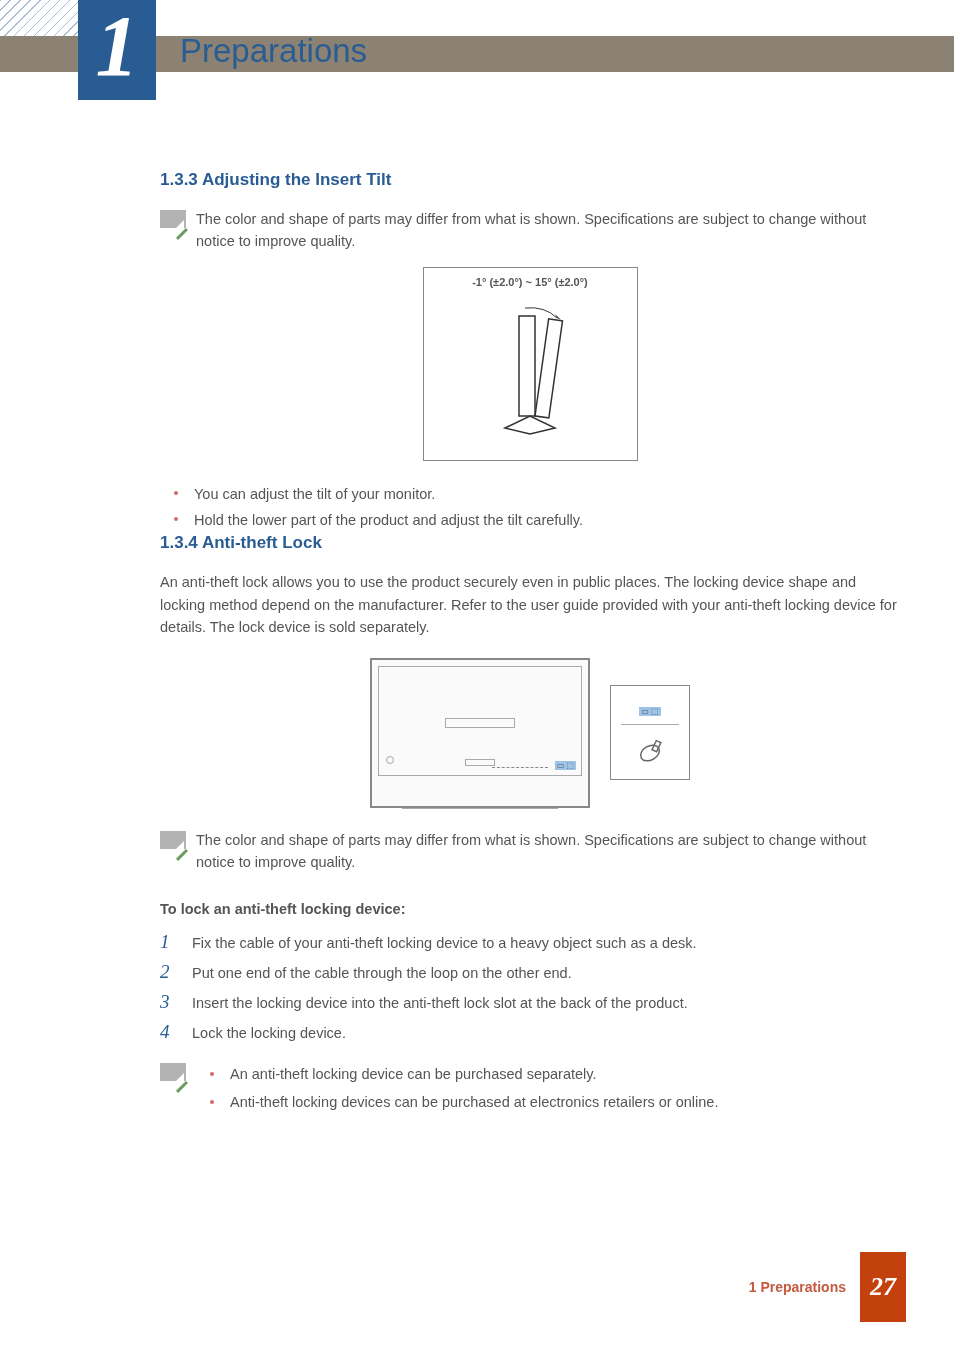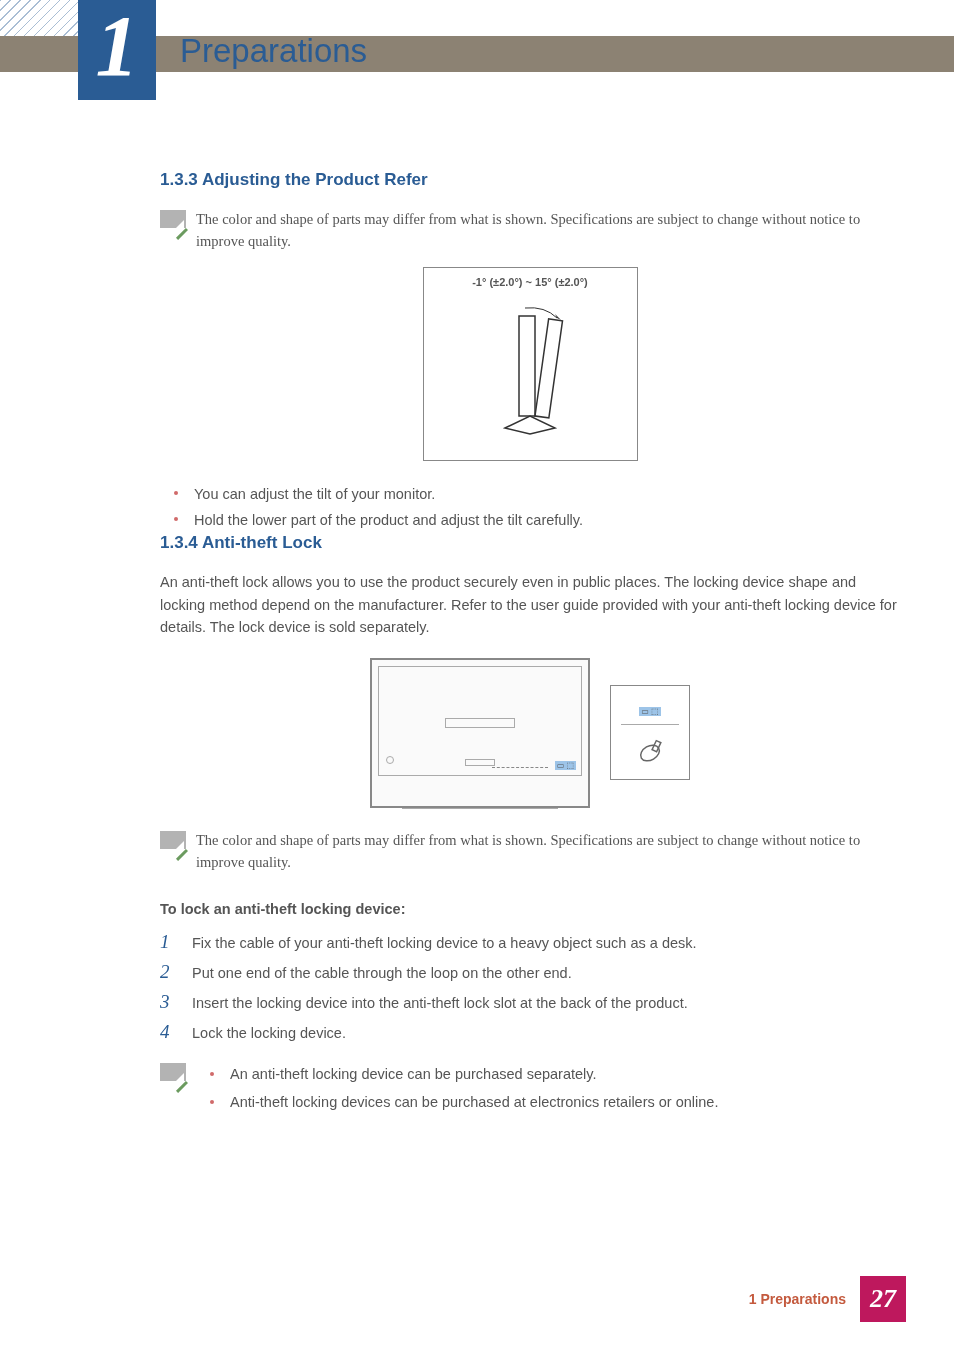--- a/index.html
+++ b/index.html
@@ -59,21 +59,20 @@
   }
   .section-heading {
     color: #2a5c94;
     font-weight: bold;
     font-size: 17px;
     margin-bottom: 18px;
   }
   .note-row {
     display: flex;
     margin-bottom: 14px;
-    font-family: Liberation Serif, serif;
   }
   .note-icon {
     width: 26px;
     height: 18px;
     background: #b3b3b3;
     position: relative;
     flex: 0 0 26px;
     margin-right: 10px;
     margin-top: 2px;
   }
@@ -202,27 +201,27 @@
   .footer {
     position: absolute;
     bottom: 28px;
     right: 48px;
     display: flex;
     align-items: center;
     gap: 14px;
   }
   .footer-text { color: #c45a3e; font-weight: bold; font-size: 14px; }
   .footer-num {
-    background: #be185d;
+    background: #c2410c;
     color: #fff;
     font-size: 26px;
     font-weight: bold;
     font-style: italic;
     font-family: Georgia, serif;
-    padding: 8px 10px;
+    padding: 20px 10px;
   }
   .note-sub { display: flex; }
   .note-sub .sub-list { list-style: none; }
   .note-sub .sub-list li { position: relative; padding-left: 34px; line-height: 1.9; font-size: 14.5px; }
   .note-sub .sub-list li::before {
     content: "";
     position: absolute;
     left: 14px;
     top: 11px;
     width: 4px;
@@ -234,21 +233,21 @@
 </head>
 <body>
 
 <div class="hatching"></div>
 <div class="top-bar"></div>
 <div class="chapter-badge">1</div>
 <div class="chapter-title">Preparations</div>
 
 <div class="content">
 
-  <div class="section-heading">1.3.3   Adjusting the Product Refer</div>
+  <div class="section-heading">1.3.3   Adjusting the Insert Tilt</div>
 
   <div class="note-row">
     <div class="note-icon">
         <div class="pen"></div>
       </div>
     <div class="note-text">The color and shape of parts may differ from what is shown. Specifications are subject to change without notice to improve quality.</div>
   </div>
 
   <div class="figure-box figure-tilt">
     <div class="tilt-caption">-1° (±2.0°) ~ 15° (±2.0°)</div>

